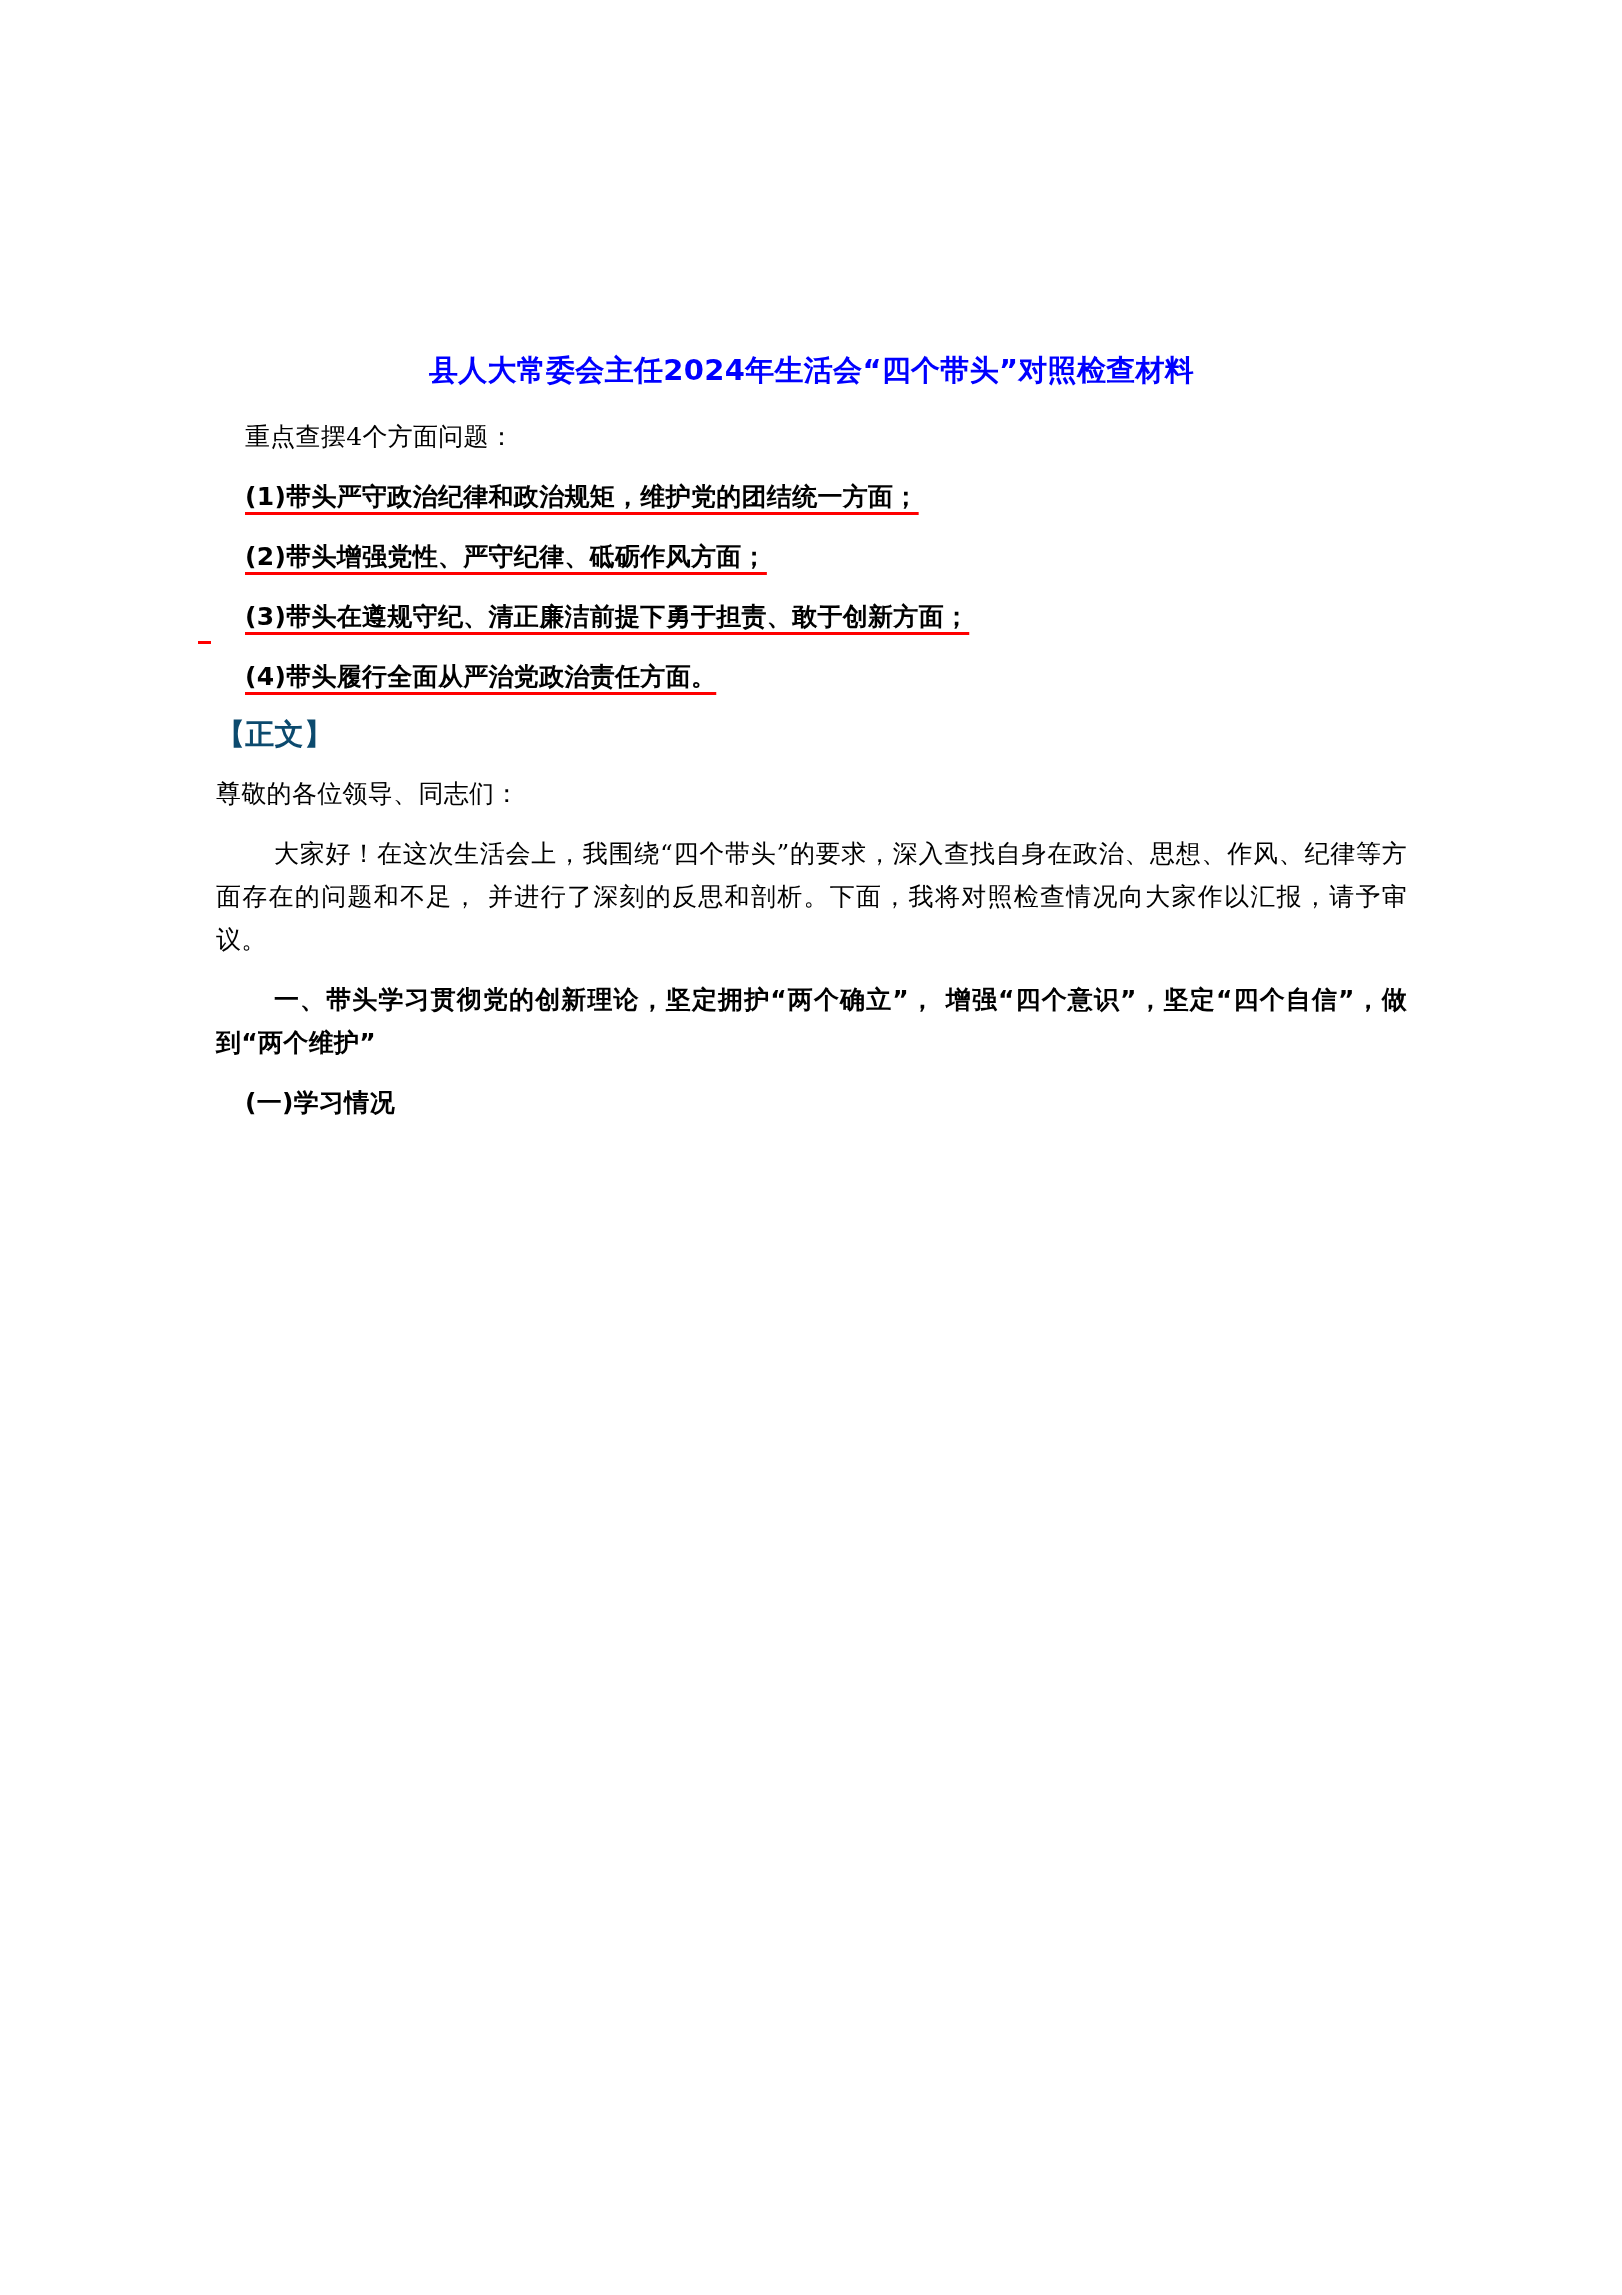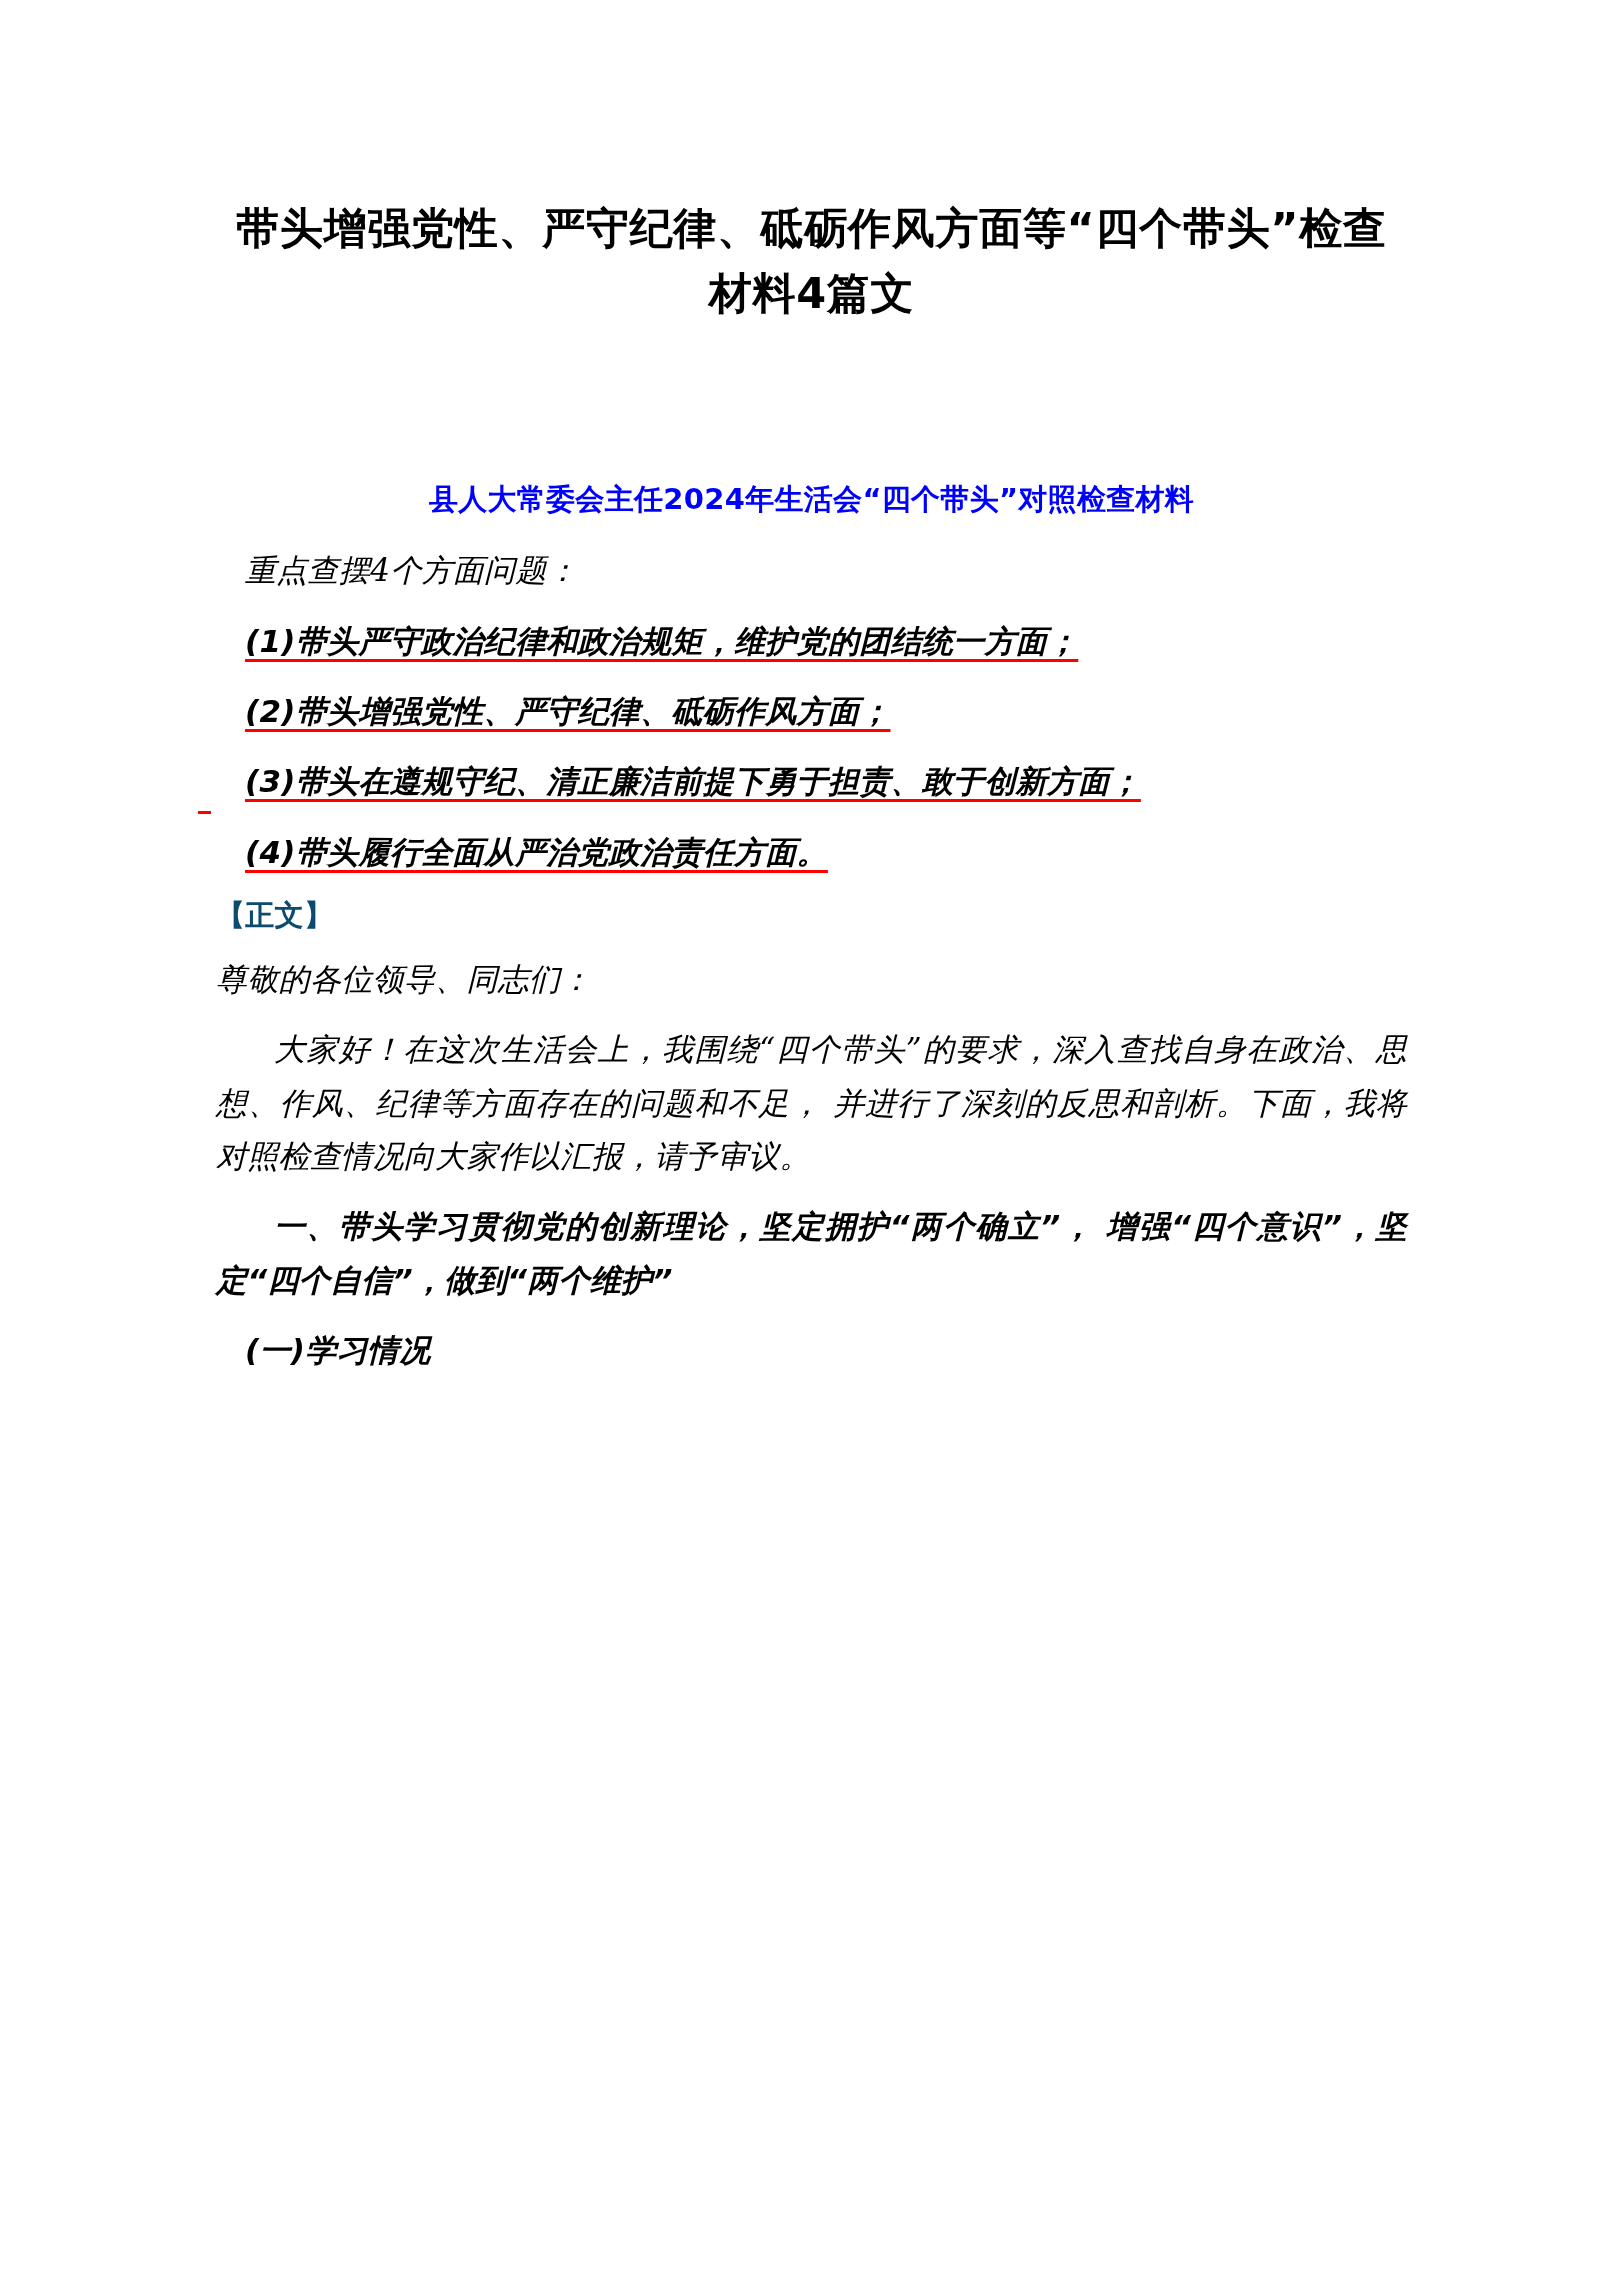--- a/index.html
+++ b/index.html
@@ -38,24 +38,23 @@
     font-family: "DejaVu Sans", "Liberation Sans", sans-serif;
     font-weight: bold;
     font-size: 29px;
     line-height: 1.6;
     text-align: center;
     margin: 0 0 22px 0;
     letter-spacing: 0.3px;
   }
   p {
     margin: 0 0 17px 0;
-    font-size: 31px;
+    font-size: 25px;
     line-height: 1.72;
     letter-spacing: 0.3px;
-    font-style: italic;
   }
   .indent {
     text-indent: 58px;
   }
   .small-indent {
     text-indent: 29px;
   }
   .bold-sans {
     font-family: "DejaVu Sans", "Liberation Sans", sans-serif;
     font-weight: bold;
@@ -92,21 +91,20 @@
   .justify {
     text-align: justify;
     text-justify: inter-ideograph;
   }
 </style>
 </head>
 <body>
 
 <div class="page">
 
-  <h1 class="doc-title">带头增强党性、严守纪律、砥砺作风方面等“四个带头”检查材料4篇文</h1>
 
   <div class="spacer-1"></div>
 
   <div class="section-heading">县人大常委会主任2024年生活会“四个带头”对照检查材料</div>
 
   <p class="small-indent">重点查摆4个方面问题：</p>
 
   <p class="list-item small-indent">
     <span class="bold-sans underline-red">(1)带头严守政治纪律和政治规矩，维护党的团结统一方面；</span>
   </p>

